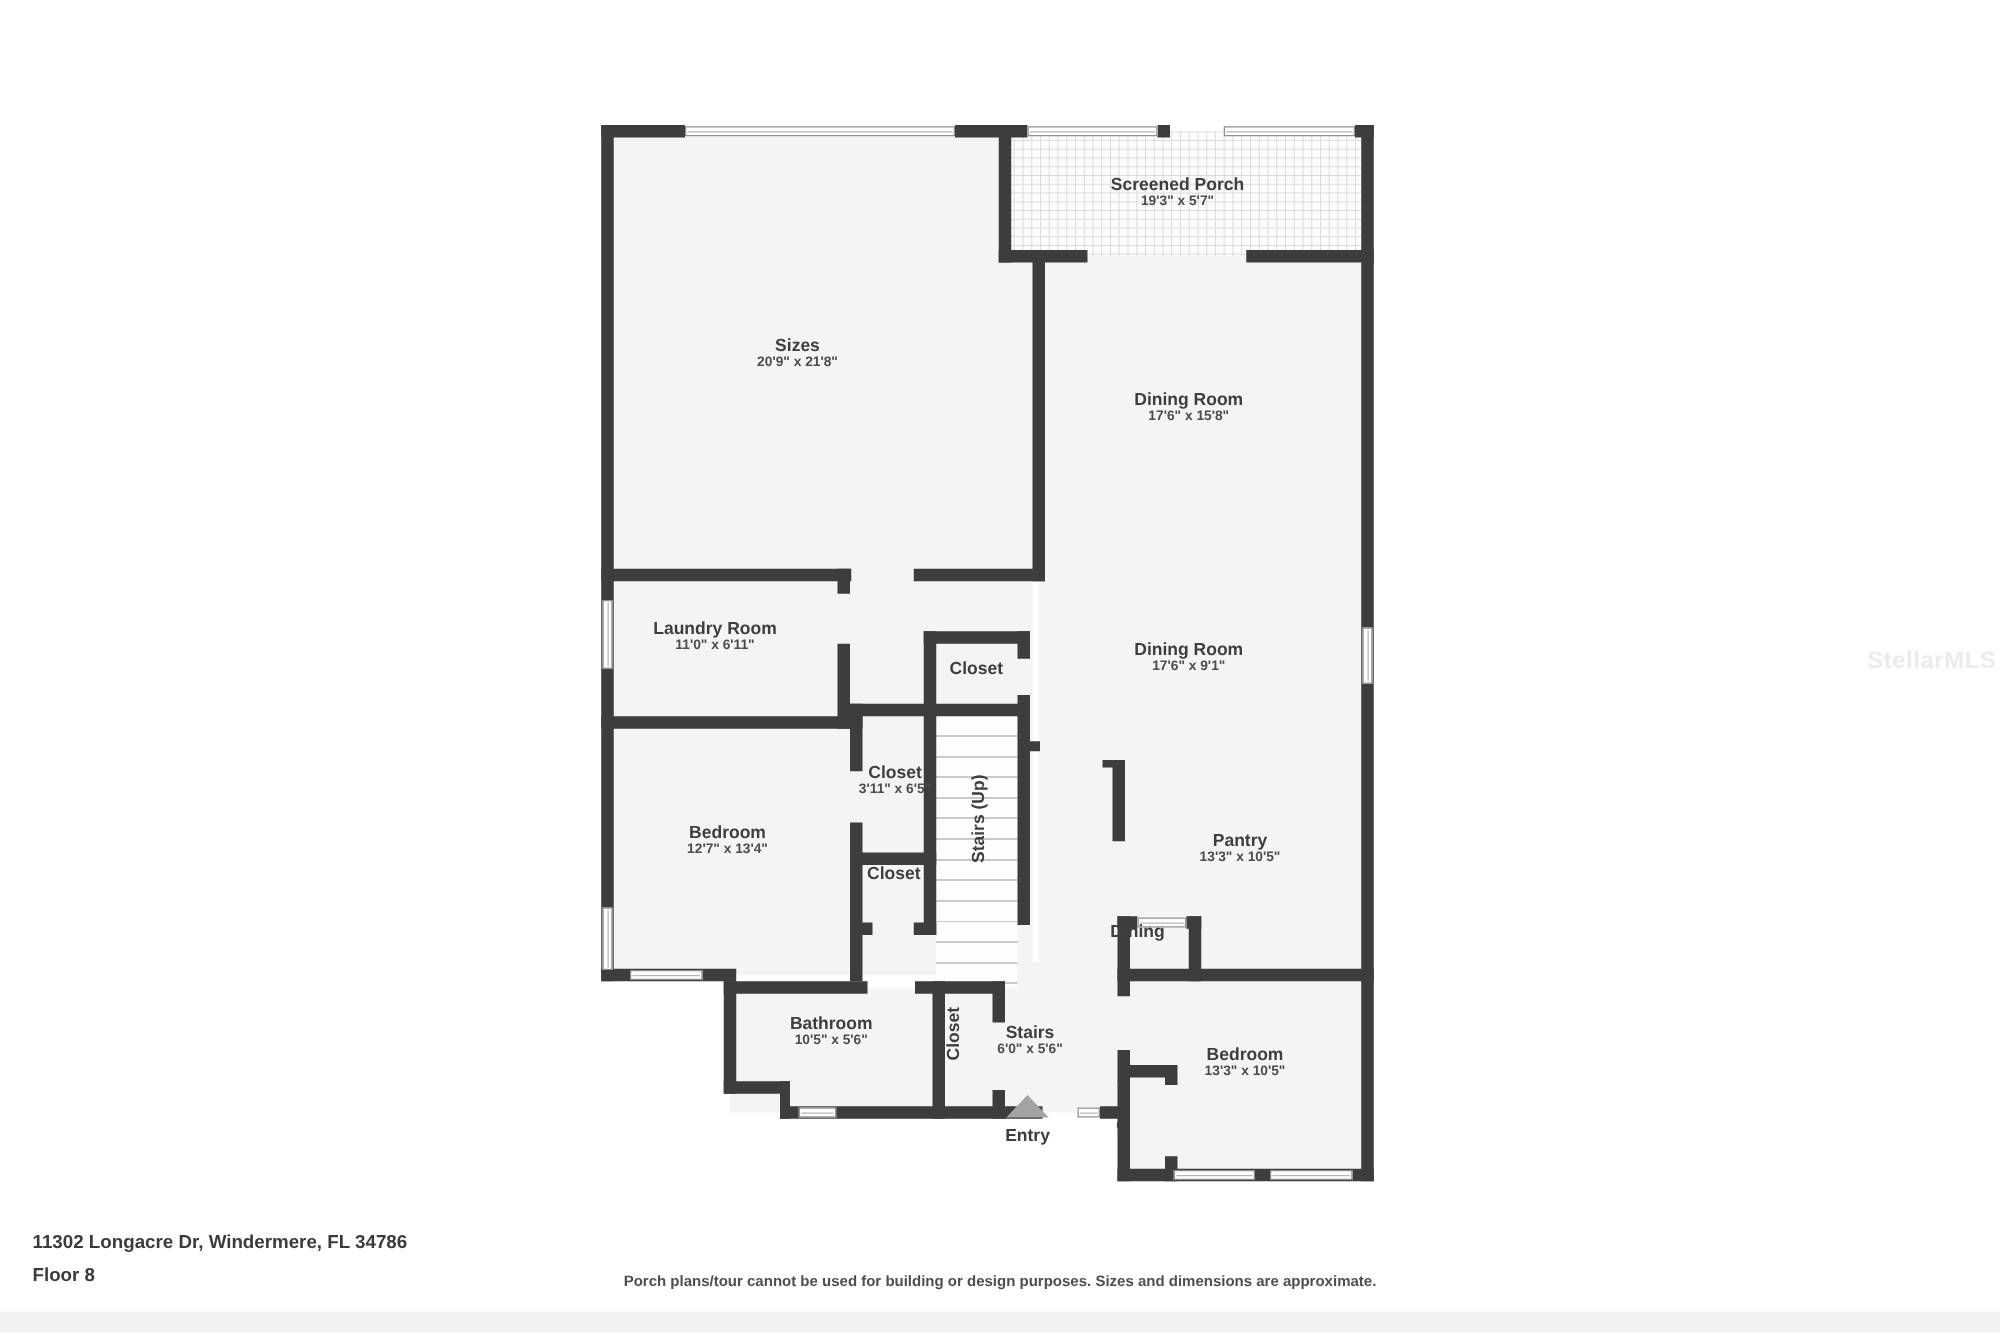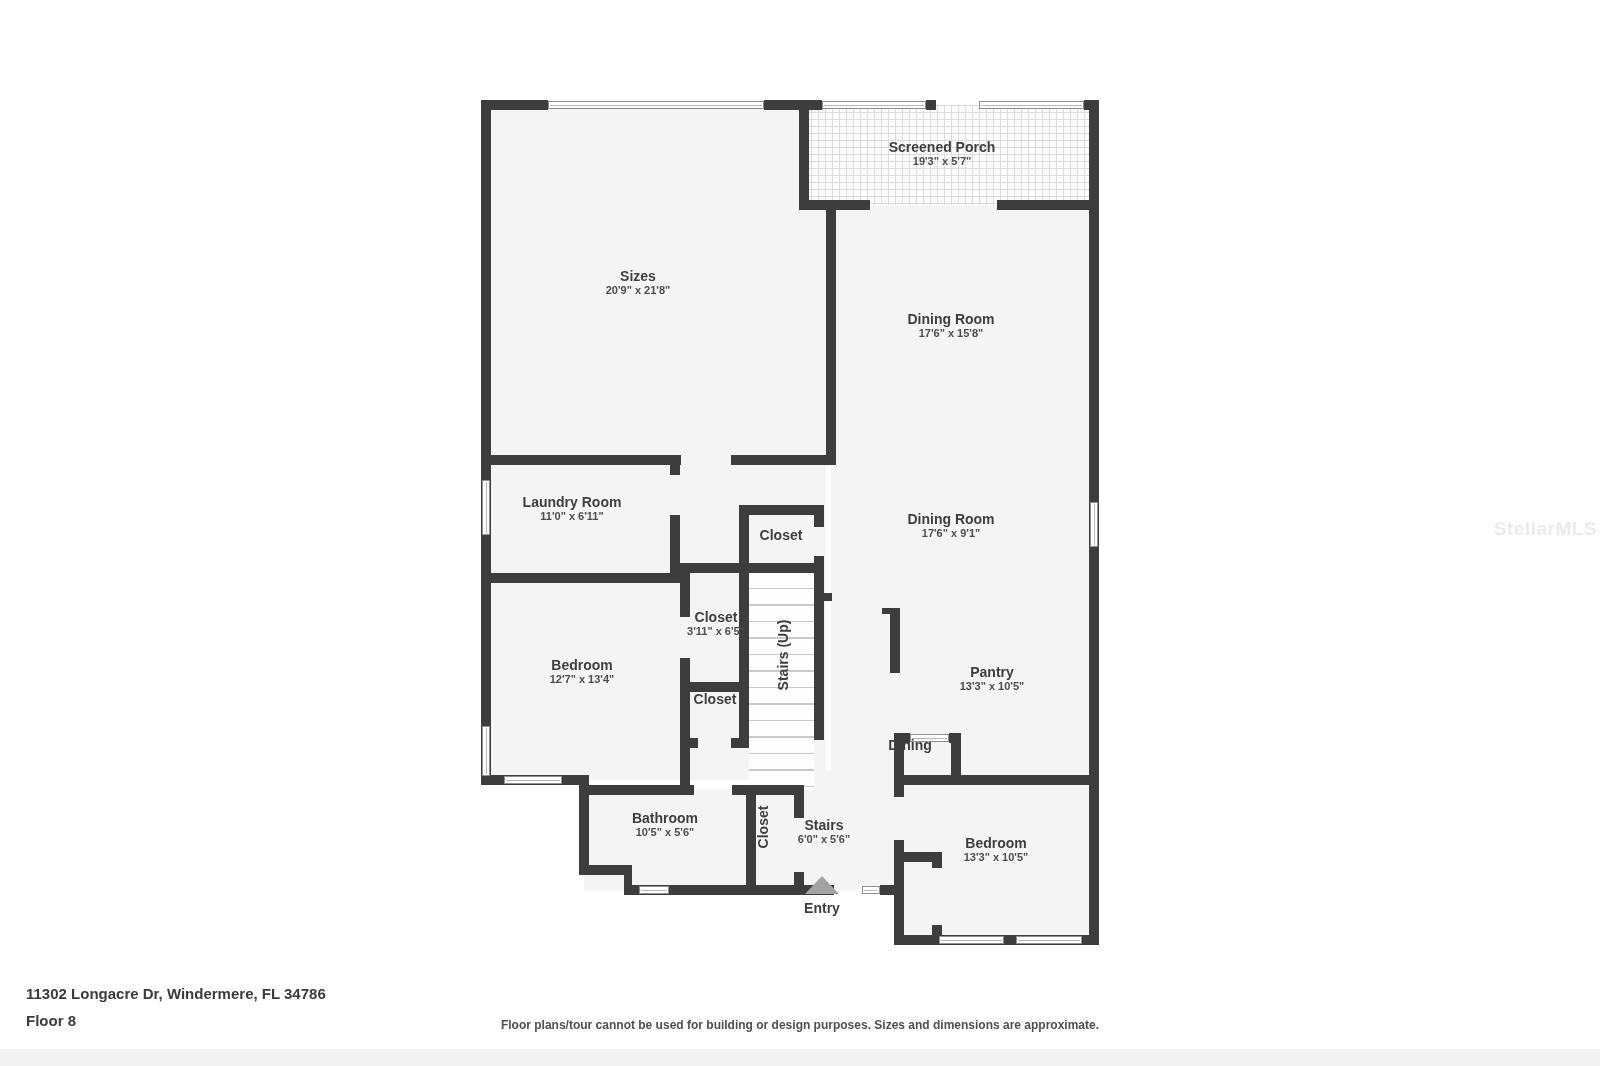--- a/index.html
+++ b/index.html
@@ -181,14 +181,14 @@
     <div class="win h" style="left: 858px; top: 886px; width: 18px; height: 8px;"></div>
     <div class="win h" style="left: 935px; top: 936px; width: 65px; height: 8px;"></div>
     <div class="win h" style="left: 1012px; top: 936px; width: 66px; height: 8px;"></div>
     <div class="win h" style="left: 906px; top: 734px; width: 39px; height: 8px;"></div>
   </div>
 
 <div class="bottom-strip"></div>
 
 <div class="footer-text" style="left:26px;top:985px">11302 Longacre Dr, Windermere, FL 34786</div>
 <div class="footer-text" style="left:26px;top:1012px">Floor 8</div>
-<div class="disclaimer" style="top:1018px">Floor plans/tour cannot be used for building or design purposes. Sizes and dimensions are approximate.</div>
+<div class="disclaimer" style="top:1018px">Porch plans/tour cannot be used for building or design purposes. Sizes and dimensions are approximate.</div>
 <div class="watermark">StellarMLS</div>
 
 </body></html>

